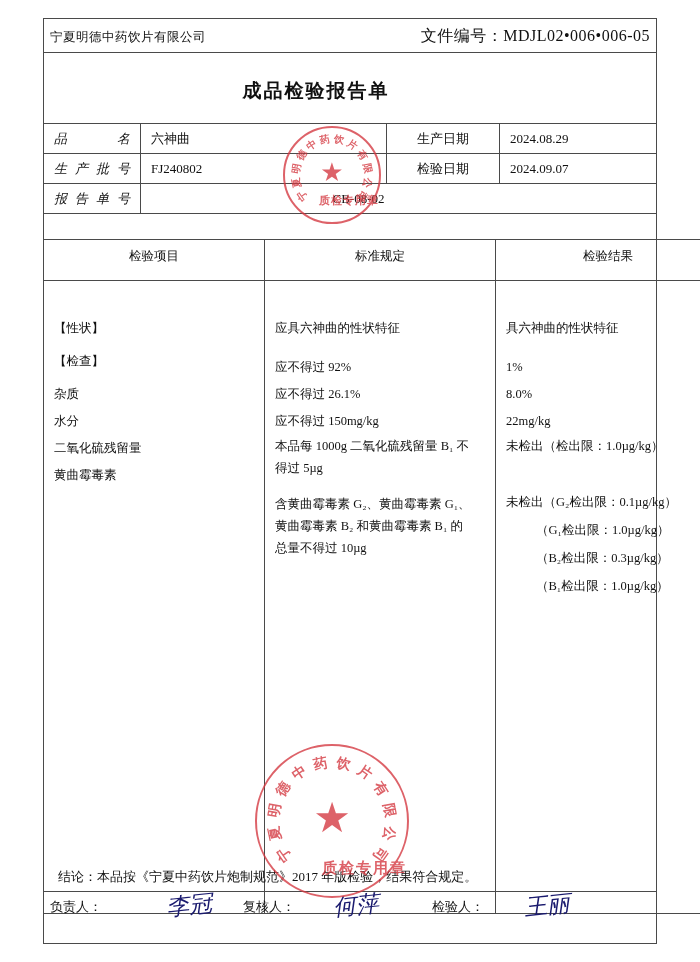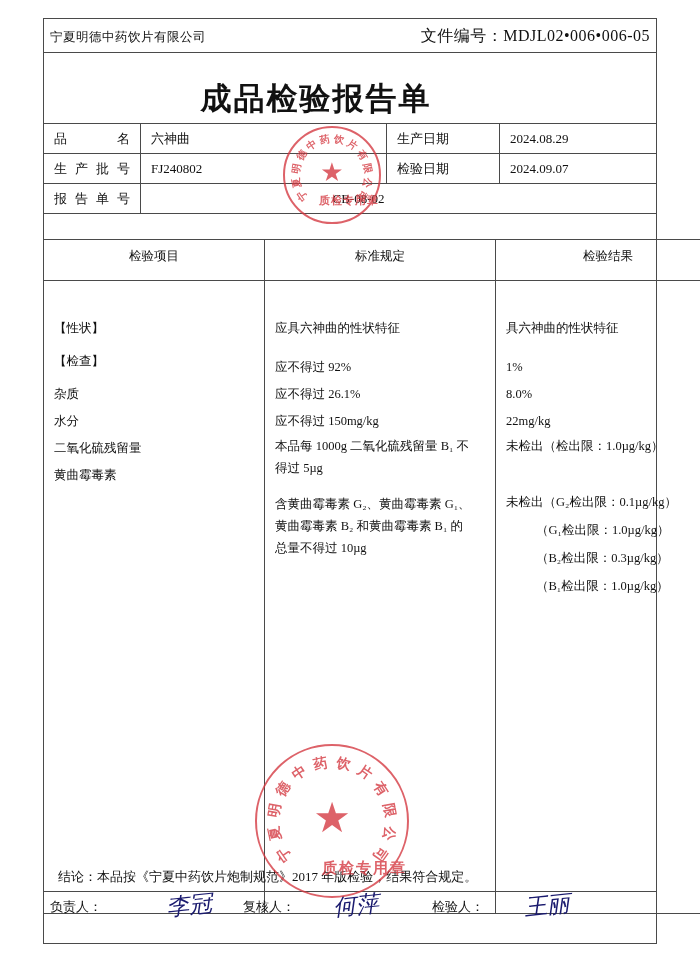--- a/index.html
+++ b/index.html
@@ -52,21 +52,21 @@
     width: 614px;
     height: 1px;
     background: #4a4a4a;
   }
 
   .doc-title {
     position: absolute;
     left: 4px; right: 0;
     top: 78px;
     text-align: center;
-    font-size: 31px;
+    font-size: 19px;
     font-weight: bold;
     letter-spacing: 2px;
   }
 
   
   .info-table {
     position: absolute;
     left: 43px;
     top: 123px;
     width: 614px;
@@ -78,29 +78,30 @@
     border: 1px solid #4a4a4a;
     height: 29px;
     padding: 0 10px;
     vertical-align: middle;
     white-space: nowrap;
   }
   .lbl {
     width: 76px;
     text-align: center;
     letter-spacing: 0px;
+    font-style: italic;
   }
   .lbl-spread {
     display: inline-block;
     width: 100%;
     text-align: justify;
     text-align-last: justify;
   }
   .val-name { width: 225px; }
-  .lbl2 { width: 92px; }
+  .lbl2 { width: 92px; text-align: center; }
   .val2 { width: auto; }
 
   
   .result-table {
     position: absolute;
     left: 43px;
     top: 239px;
     width: 614px;
     border-collapse: collapse;
     font-size: 12.5px;

